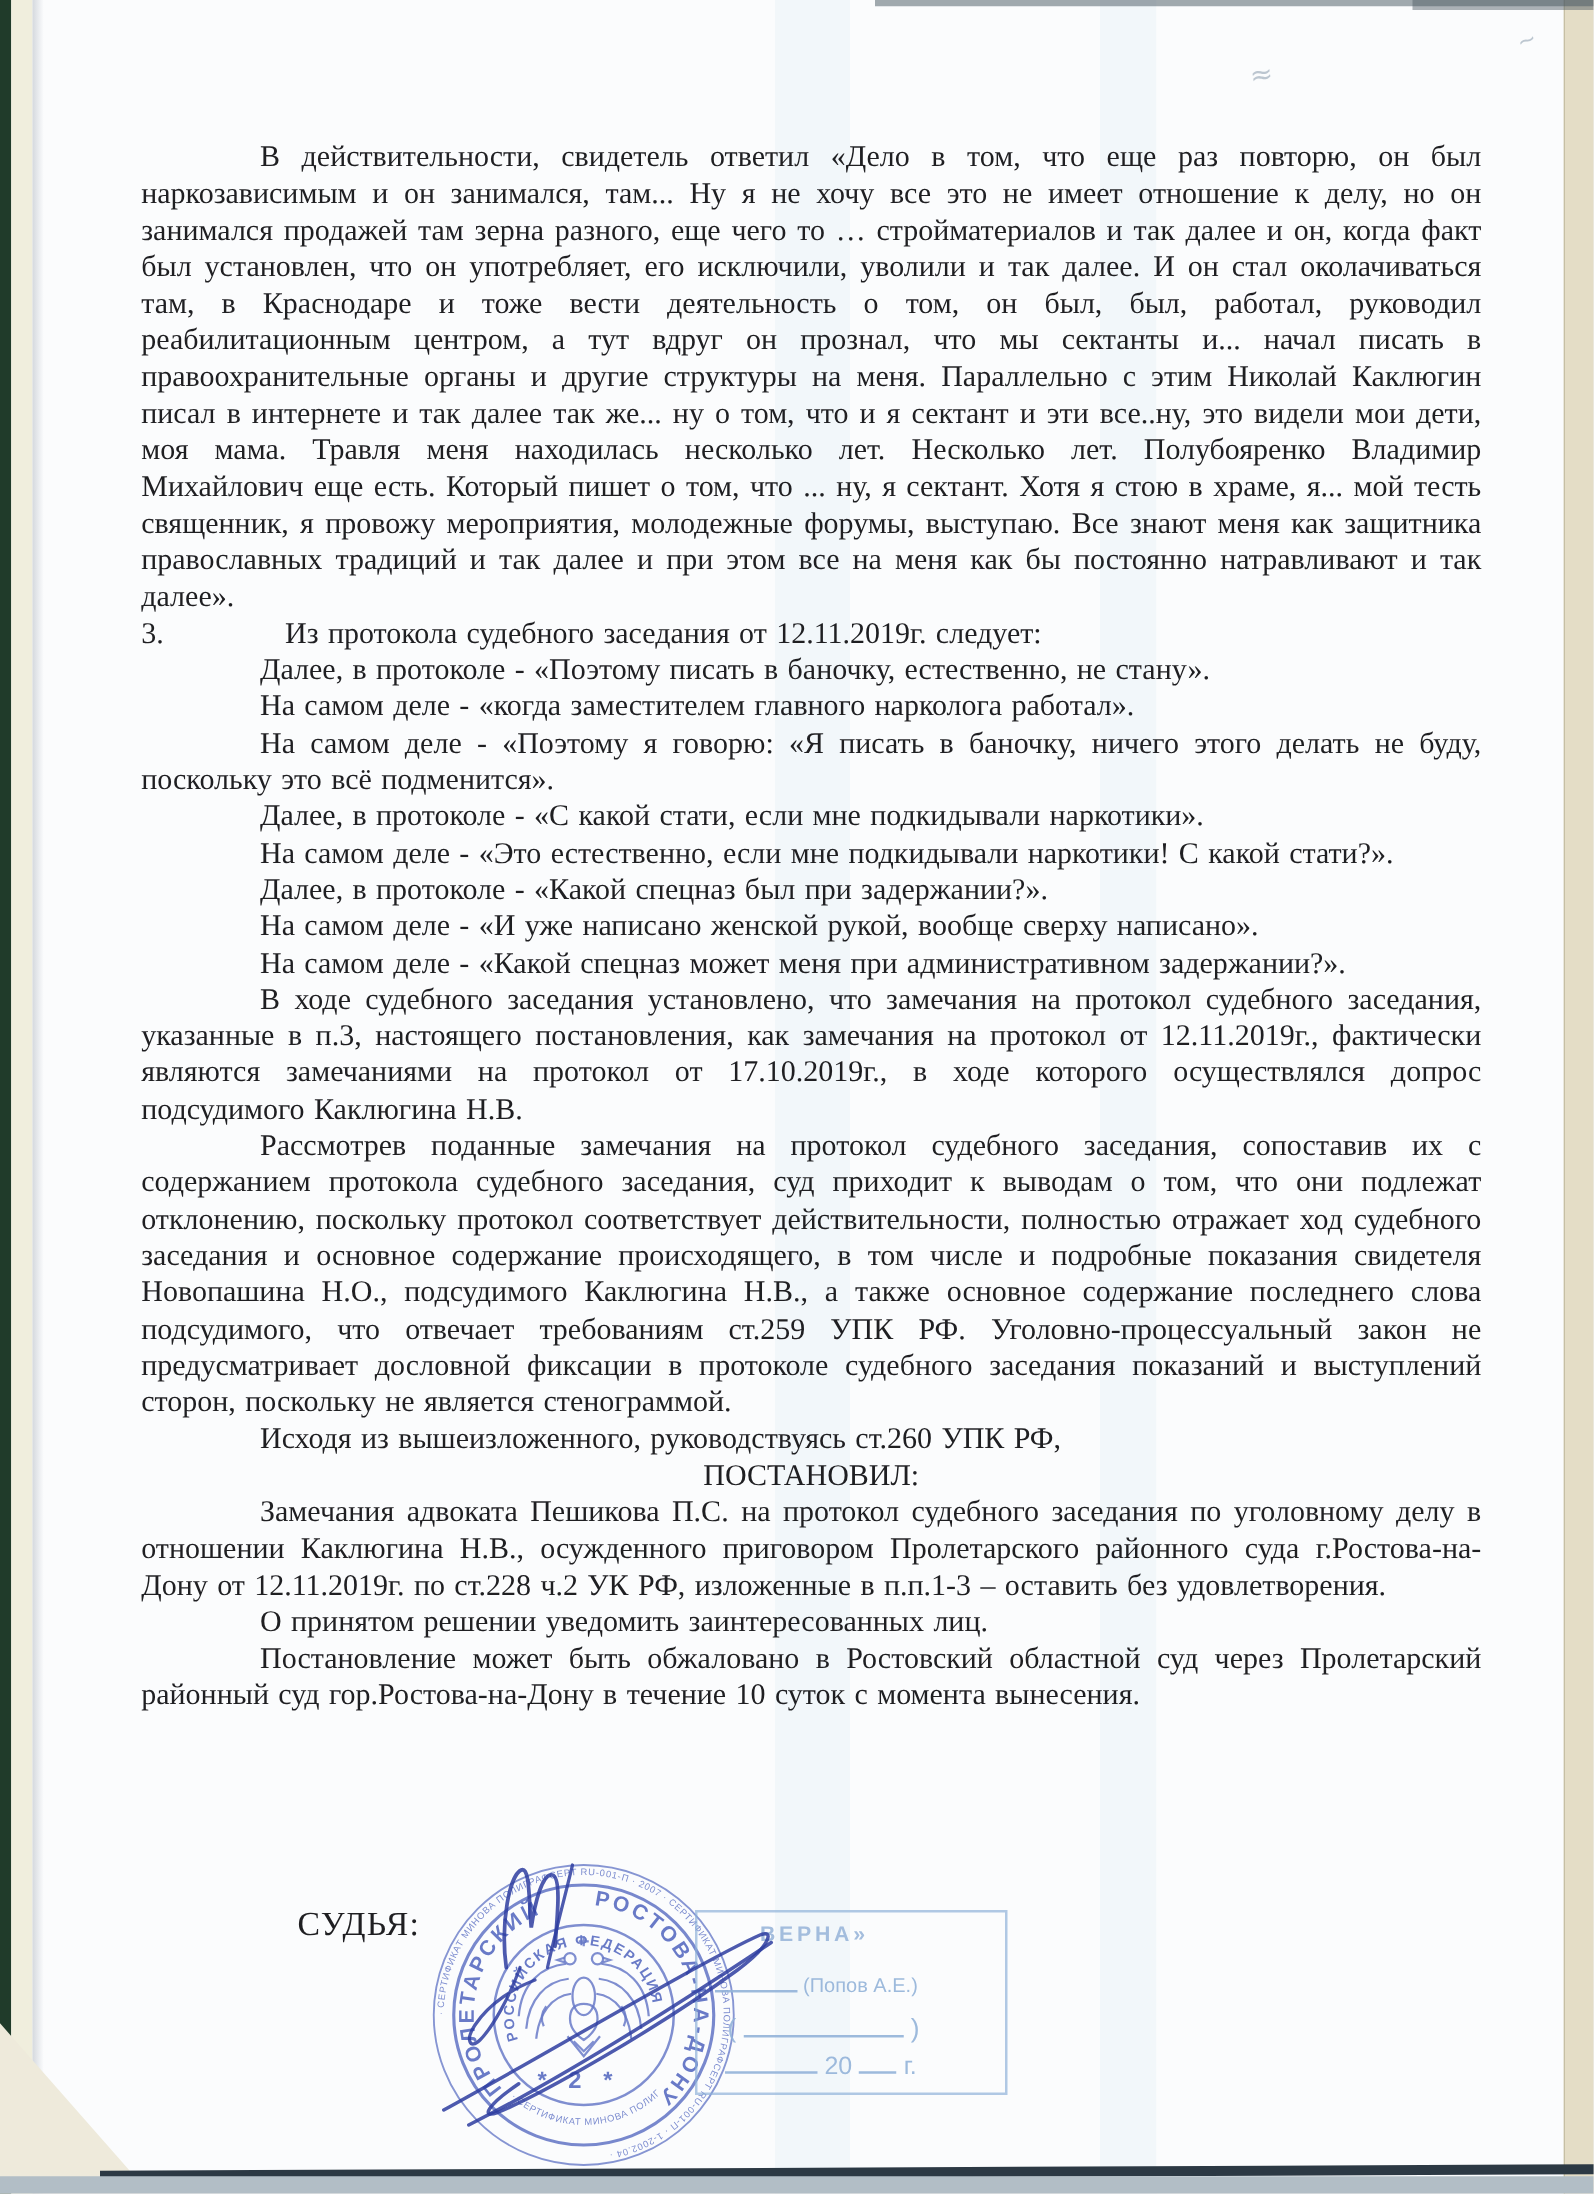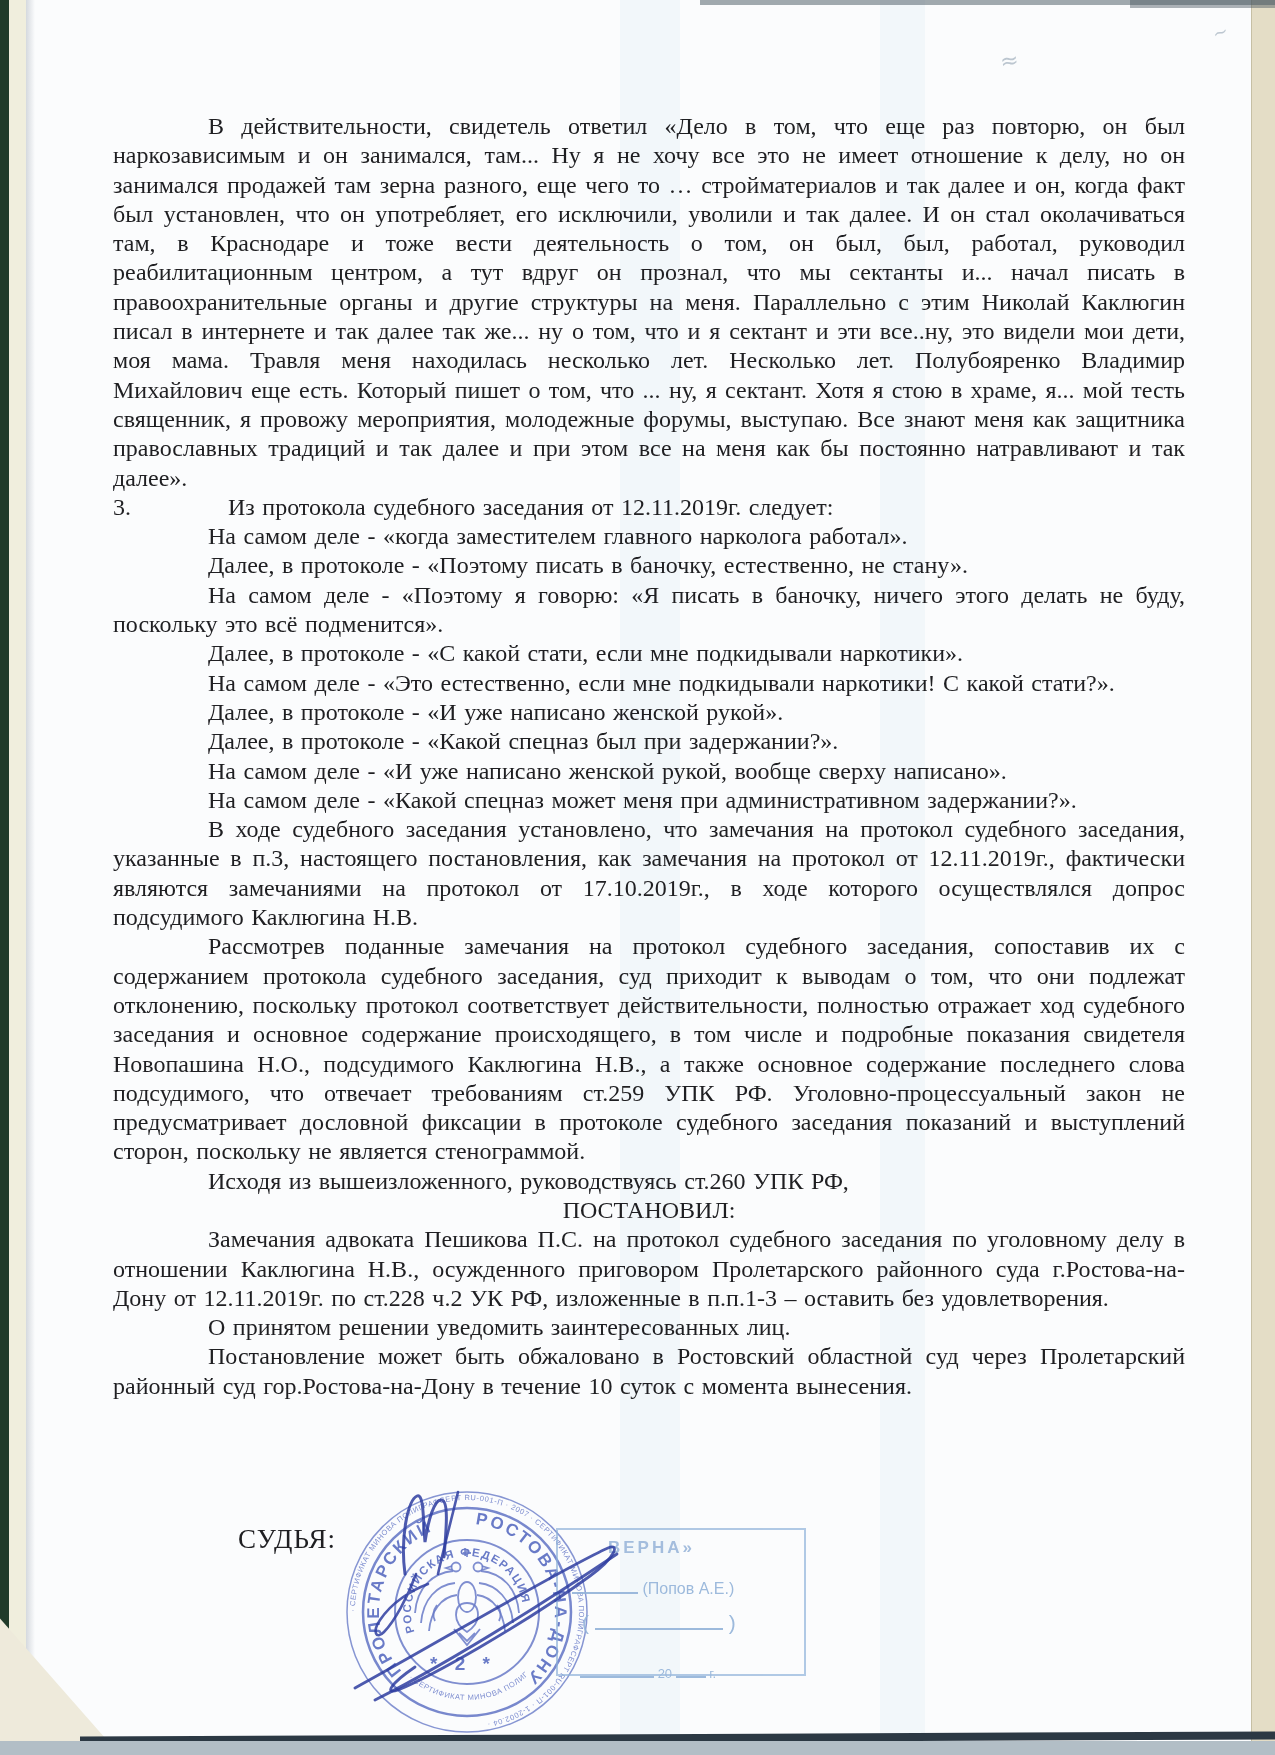--- a/index.html
+++ b/index.html
@@ -46,21 +46,21 @@
   .seal .eagle path, .seal .eagle ellipse{fill:none;stroke:#5d70c3;stroke-width:1.8;opacity:.85;}
   .seal .eagle circle{stroke-width:1.8;opacity:.85;}
   
   .copy-stamp{position:absolute;left:556px;top:1528px;width:246px;height:144px;
         border:2px solid rgba(140,176,216,.75);color:#93b3d9;
         font-family:"Liberation Sans",sans-serif;opacity:.9;}
   .copy-stamp .row{position:absolute;white-space:nowrap;}
   .cs-title{left:50px;top:8px;font-size:17px;font-weight:bold;letter-spacing:3px;color:#9bb7da;}
   .cs-name-row{left:14px;top:48px;font-size:16px;}
   .cs-paren-row{left:24px;top:80px;font-size:21px;}
-  .cs-year-row{left:22px;top:110px;font-size:13px;margin-top:25px;}
+  .cs-year-row{left:22px;top:110px;font-size:20px;}
   .uline{display:inline-block;border-bottom:2px solid currentColor;height:.85em;vertical-align:baseline;}
   
   .sig{position:absolute;left:320px;top:1462px;width:330px;height:260px;}
   .sig path{fill:none;stroke:#2e3da0;stroke-linecap:round;opacity:.85;}
 </style>
 </head>
 <body>
 
 <div class="page">
 
@@ -77,26 +77,25 @@
   <div class="edge-bottom-gray"></div>
   <span class="scuff a">≈</span>
   <span class="scuff b">≀</span>
 
   <div class="doc">
     <p class="just ind">В действительности, свидетель ответил «Дело в том, что еще раз повторю, он был наркозависимым и он занимался, там... Ну я не хочу все это не имеет отношение к делу, но он занимался продажей там зерна разного, еще чего то … стройматериалов и так далее и он, когда факт был установлен, что он употребляет, его исключили, уволили и так далее. И он стал околачиваться там, в Краснодаре и тоже вести деятельность о том, он был, был, работал, руководил реабилитационным центром, а тут вдруг он прознал, что мы сектанты и... начал писать в правоохранительные органы и другие структуры на меня. Параллельно с этим Николай Каклюгин писал в интернете и так далее так же... ну о том, что и я сектант и эти все..ну, это видели мои дети, моя мама. Травля меня находилась несколько лет. Несколько лет. Полубояренко Владимир Михайлович еще есть. Который пишет о том, что ... ну, я сектант. Хотя я стою в храме, я... мой тесть священник, я провожу мероприятия, молодежные форумы, выступаю. Все знают меня как защитника православных традиций и так далее и при этом все на меня как бы постоянно натравливают и так далее».</p>
     <p class="item3">
       <span class="num">3.</span>
       <span class="itxt">Из протокола судебного заседания от 12.11.2019г. следует:</span>
     </p>
+    <p class="ind">Далее, в протоколе - «Поэтому писать в баночку, естественно, не стану».</p>
     <p class="ind">На самом деле - «когда заместителем главного нарколога работал».</p>
-    <p class="ind">Далее, в протоколе - «Поэтому писать в баночку, естественно, не стану».</p>
     <p class="just ind">На самом деле - «Поэтому я говорю: «Я писать в баночку, ничего этого делать не буду, поскольку это всё подменится».</p>
     <p class="ind">Далее, в протоколе - «С какой стати, если мне подкидывали наркотики».</p>
     <p class="just ind">На самом деле - «Это естественно, если мне подкидывали наркотики! С какой стати?».</p>
-    <p class="ind">Далее, в протоколе - «И уже написано женской рукой».</p>
     <p class="ind">Далее, в протоколе - «Какой спецназ был при задержании?».</p>
     <p class="ind">На самом деле - «И уже написано женской рукой, вообще сверху написано».</p>
     <p class="ind">На самом деле - «Какой спецназ может меня при административном задержании?».</p>
     <p class="just ind">В ходе судебного заседания установлено, что замечания на протокол судебного заседания, указанные в п.3, настоящего постановления, как замечания на протокол  от 12.11.2019г., фактически являются замечаниями на протокол от 17.10.2019г., в ходе которого осуществлялся допрос подсудимого Каклюгина Н.В.</p>
     <p class="just ind">Рассмотрев поданные замечания на протокол судебного заседания, сопоставив их с содержанием протокола судебного заседания, суд приходит к выводам о том, что они подлежат отклонению, поскольку протокол соответствует действительности, полностью отражает ход судебного заседания и основное содержание происходящего, в том числе и подробные показания свидетеля Новопашина Н.О., подсудимого Каклюгина Н.В., а также основное содержание последнего слова подсудимого, что отвечает требованиям ст.259 УПК РФ. Уголовно-процессуальный закон не предусматривает дословной фиксации в протоколе судебного заседания показаний и выступлений сторон, поскольку не является стенограммой.</p>
     <p class="ind">Исходя из вышеизложенного, руководствуясь ст.260 УПК РФ,</p>
     <p class="center">ПОСТАНОВИЛ:</p>
     <p class="just ind">Замечания адвоката Пешикова П.С.  на протокол судебного заседания по уголовному делу в отношении Каклюгина Н.В.,  осужденного приговором Пролетарского районного суда г.Ростова-на-Дону от 12.11.2019г. по ст.228 ч.2 УК РФ, изложенные в  п.п.1-3     – оставить без удовлетворения.</p>
     <p class="ind">О принятом решении уведомить заинтересованных лиц.</p>
     <p class="just ind">Постановление может быть обжаловано в Ростовский областной суд через Пролетарский районный суд гор.Ростова-на-Дону  в течение 10 суток с момента вынесения.</p>

